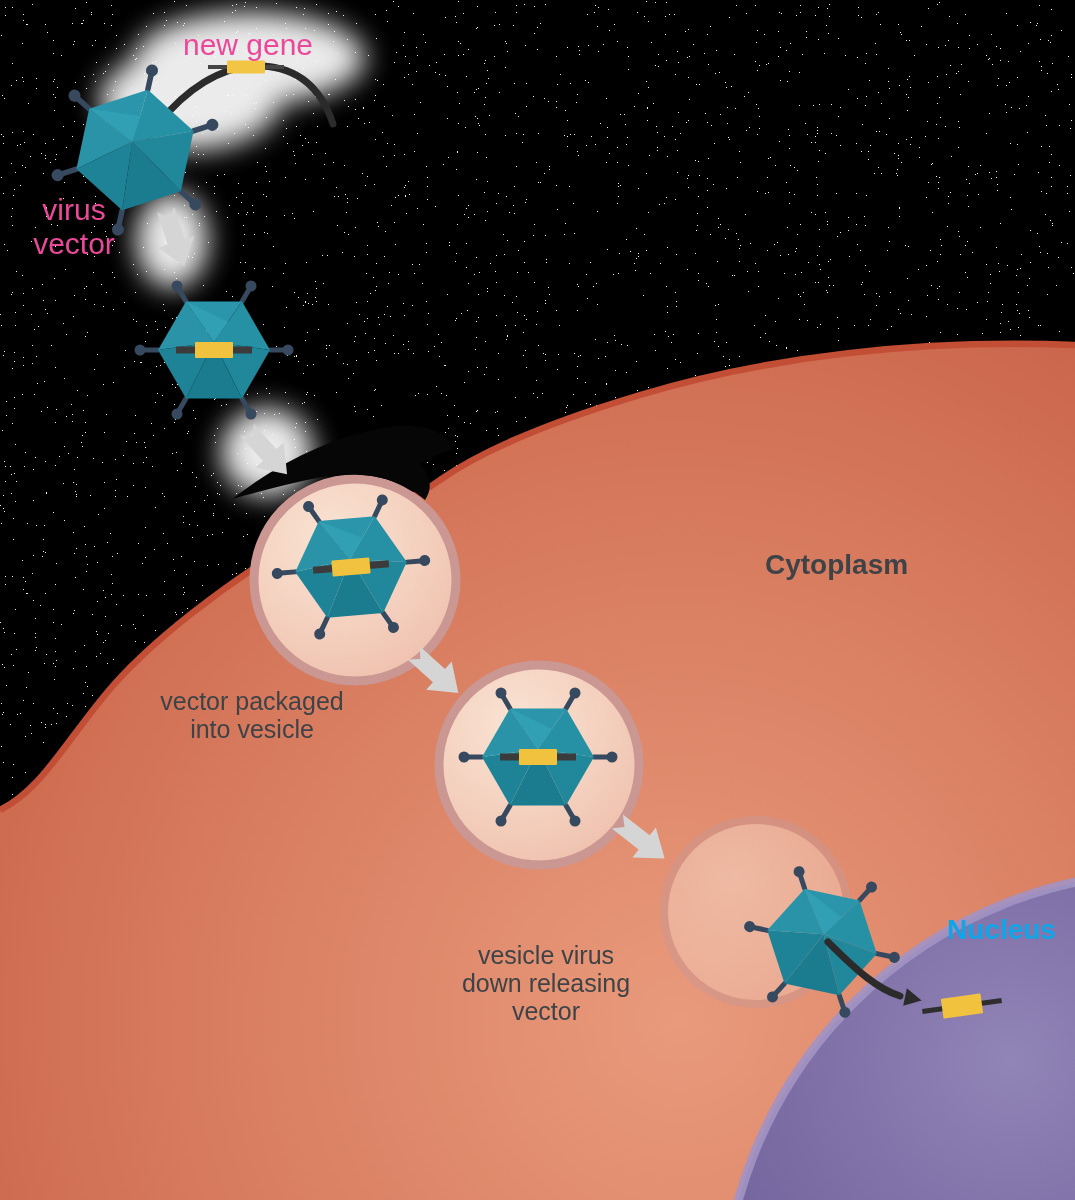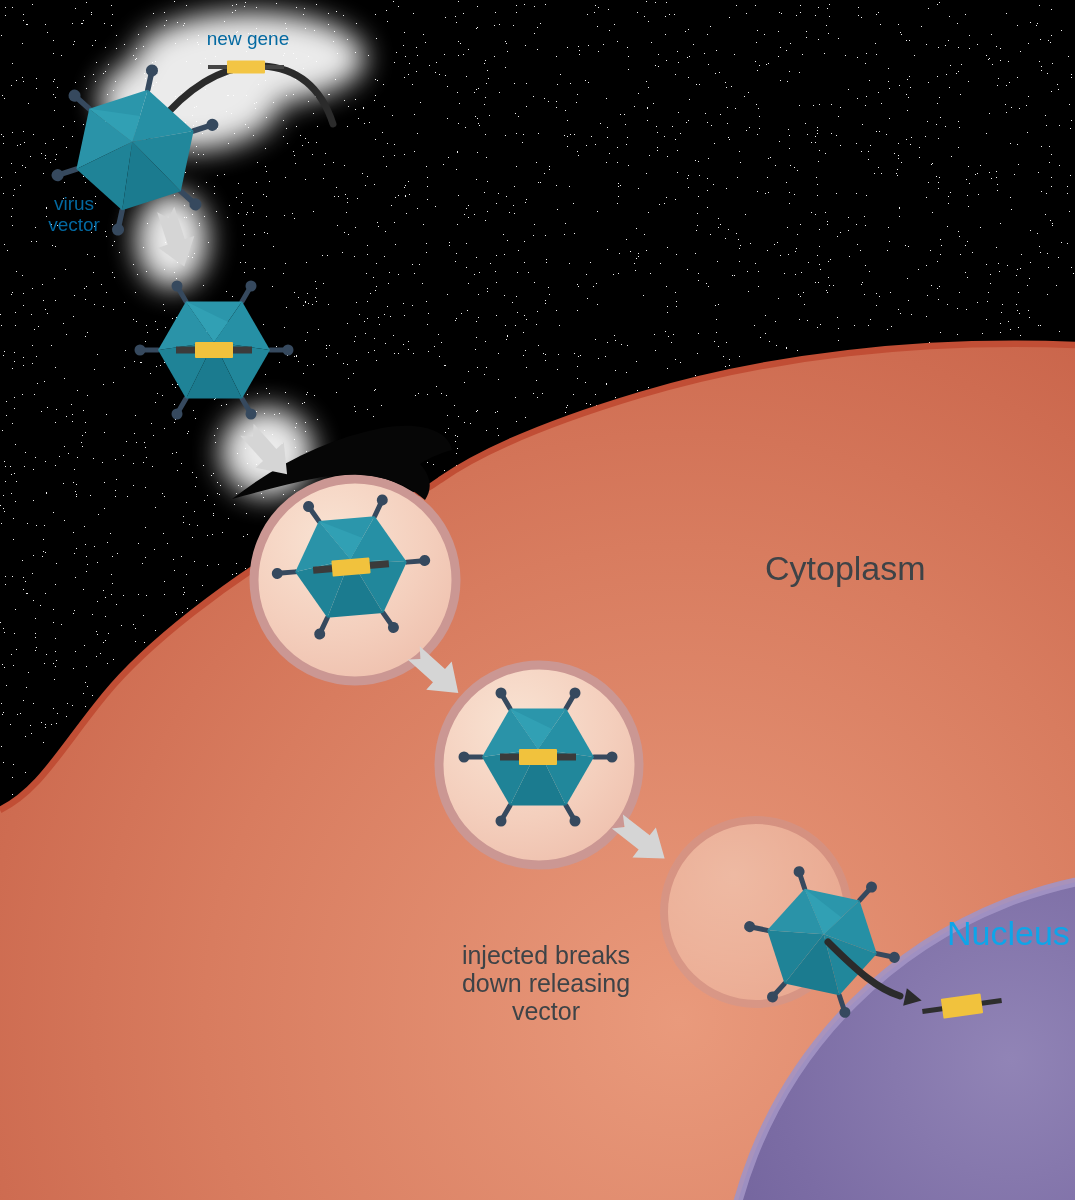--- a/index.html
+++ b/index.html
@@ -6,24 +6,24 @@
   .stage{
     position:relative;width:1075px;height:1200px;overflow:hidden;background:#000;
     font-family:"Liberation Sans","DejaVu Sans",sans-serif;
   }
   .stage svg{position:absolute;left:0;top:0;}
   .lbl{
     position:absolute;white-space:pre-line;line-height:1.12;
     font-family:"Liberation Sans","DejaVu Sans",sans-serif;
   }
   .center{transform:translateX(-50%);text-align:center;}
-  .gray{color:#0369a1;font-size:19px;}
+  .gray{color:#ec4899;font-size:30px;}
   .dark{color:#3e4347;font-size:25px;}
   .white{color:#0ea5e9;font-size:25px;}
-  .hdr{font-weight:normal;font-size:34px;}
+  .hdr{font-weight:bold;font-size:28px;}
 </style>
 </head>
 <body>
 
 <div class="stage">
 
 <svg width="1075" height="1200" viewBox="0 0 1075 1200">
   <defs>
     <filter id="noiseF" x="0" y="0" width="100%" height="100%">
       <feTurbulence type="fractalNoise" baseFrequency="0.9" numOctaves="2" seed="7" stitchTiles="stitch"></feTurbulence>
@@ -173,21 +173,23 @@
 </svg>
 
 <div class="lbl gray center" style="left:248px;top:28px">new gene</div>
 
 <div class="lbl gray center" style="left:74px;top:193px">virus
 vector</div>
 
 
 <div class="lbl dark hdr" style="left:765px;top:549px">Cytoplasm</div>
 
+<div class="lbl dark center" style="left:252px;top:687px">vector packaged
+into vesicle</div>
 
-<div class="lbl dark center" style="left:546px;top:941px">injected breaks
+<div class="lbl dark center" style="left:546px;top:941px">vesicle virus
 down releasing
 vector</div>
 
 <div class="lbl white hdr" style="left:947px;top:914px">Nucleus</div>
 
 
 </div>
 
 </body></html>

